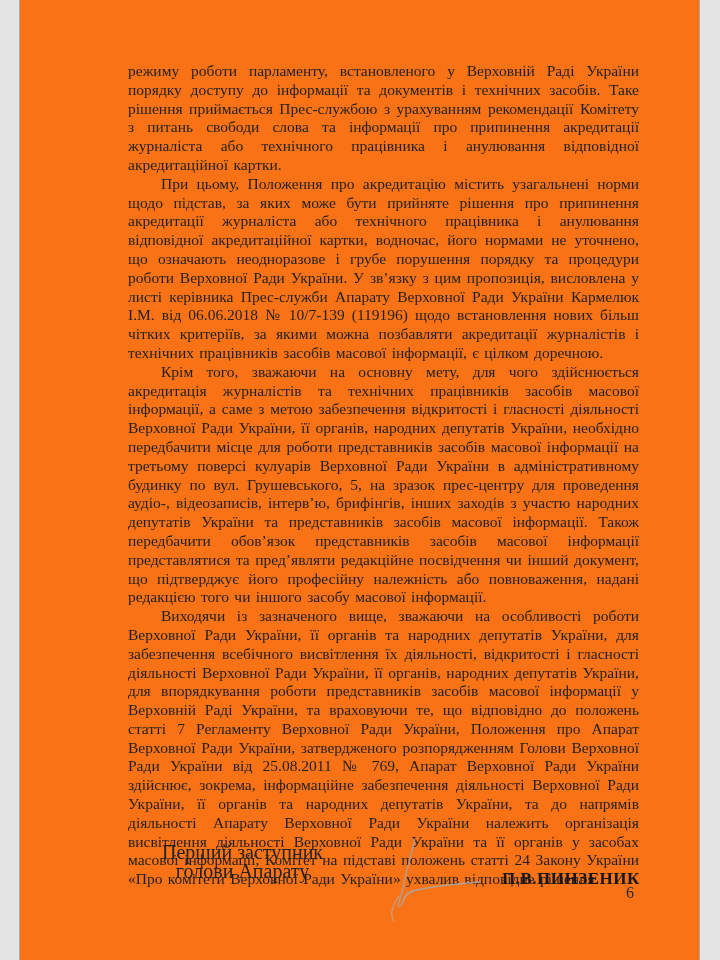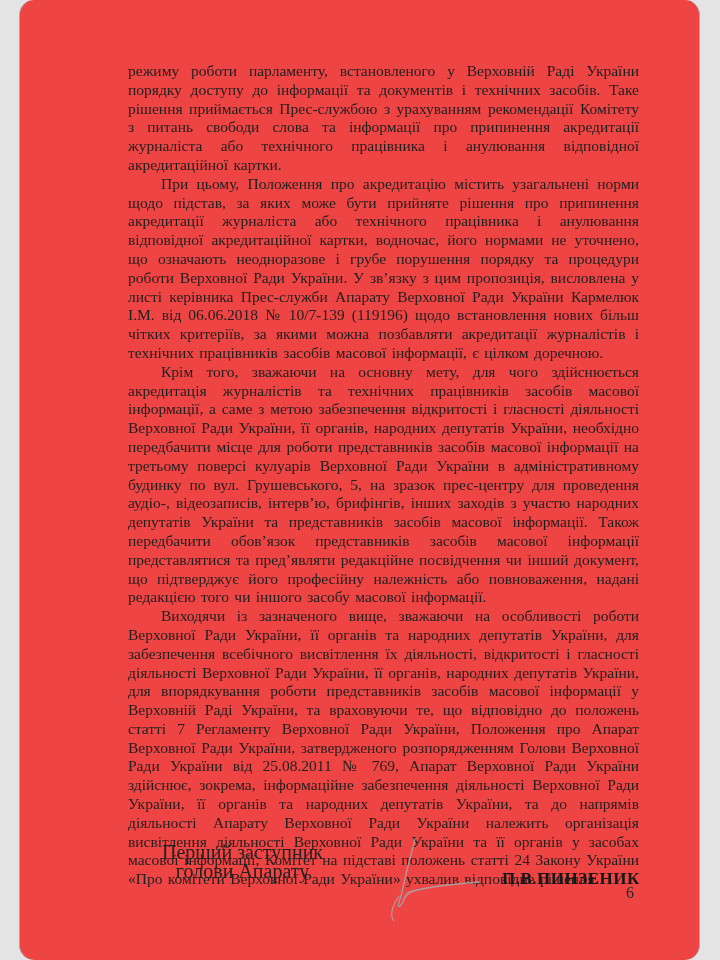--- a/index.html
+++ b/index.html
@@ -10,25 +10,24 @@
     overflow: hidden;
   }
   .viewport {
     position: relative;
     width: 720px; height: 960px;
     background: #e4e4e4;
   }
   .page {
     position: absolute;
     left: 19px; right: 20px; top: 0; bottom: 0;
-    background: #ef4444;
+    background: #f97316;
     border-left: 1px solid #a9a9a9;
     border-right: 1px solid #ababab;
     box-shadow: inset 0 0 2px rgba(0,0,0,0.04);
-    border-radius: 15px;
   }
   .content {
     position: absolute;
     left: 108px; top: 62px;
     width: 511px;
     color: #1f1f1f;
     font-size: 15.5px;
     line-height: 18.8px;
     text-align: justify;
     word-spacing: 1.5px;

